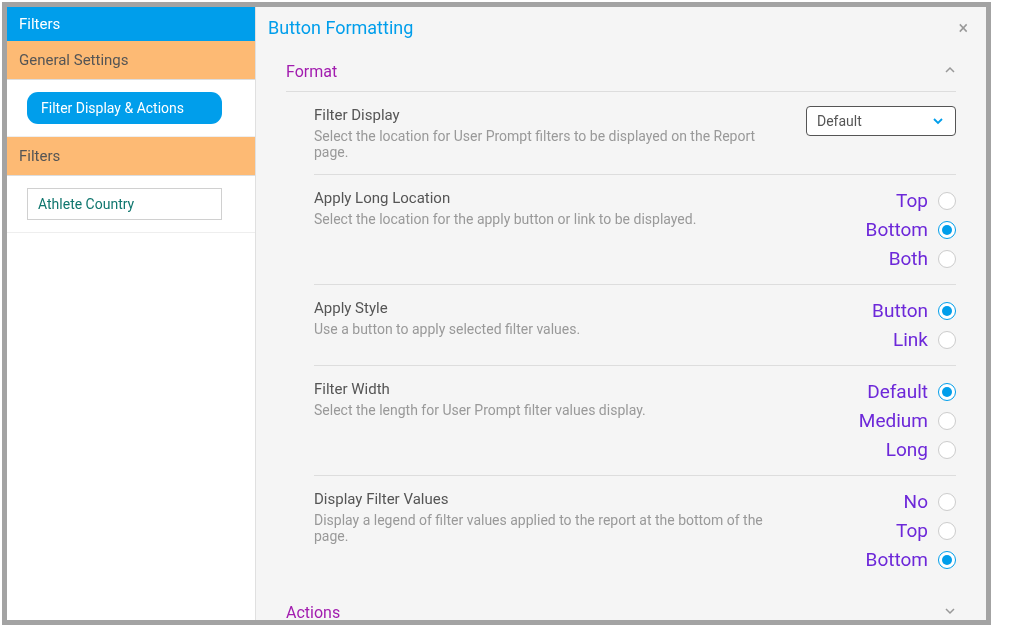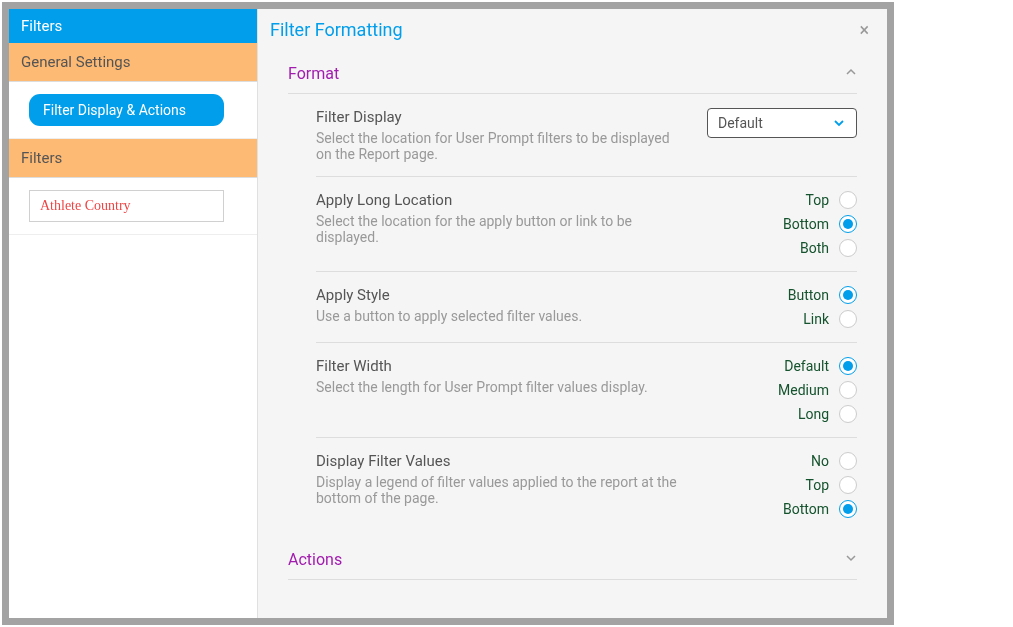--- a/index.html
+++ b/index.html
@@ -11,23 +11,23 @@
       font-family: -apple-system, BlinkMacSystemFont, "Segoe UI", Roboto, "Helvetica Neue", Arial, sans-serif;
       font-size: 14px;
       color: #333;
       background: #fff;
       width: 1013px;
       height: 627px;
       overflow: hidden;
     }
     .app {
       display: flex;
-      width: 892px;
+      width: 989px;
       height: 623px;
-      border: 7px solid #a3a3a3;
+      border: 5px solid #a3a3a3;
       position: relative;
       margin: 2px 0 16px 2px;
     }
     
     .sidebar {
       width: 249px;
       border-right: 1px solid #e0e0e0;
       background: #fff;
       display: flex;
       flex-direction: column;
@@ -55,27 +55,26 @@
       color: #fff;
       padding: 8px 14px;
       font-size: 14px;
       border-radius: 11px;
       display: inline-block;
       width: 195px;
       cursor: pointer;
     }
     .filter-box {
       border: 1px solid #d0d0d0;
-      color: #ef4444;
+      color: #0f766e;
       padding: 7px 10px;
       font-size: 14px;
       display: inline-block;
       width: 195px;
       background: #fff;
-      font-family: Liberation Serif, serif;
     }
     
     .main {
       flex: 1;
       background: #f5f5f5;
       padding: 0;
       overflow-y: auto;
       position: relative;
     }
     .main-header {
@@ -164,22 +163,22 @@
     .select-caret svg {
       display: block;
     }
     .radio-row {
       display: flex;
       align-items: center;
       gap: 10px;
       cursor: pointer;
     }
     .radio-label {
-      color: #14532d;
-      font-size: 14px;
+      color: #6d28d9;
+      font-size: 19px;
     }
     .radio {
       width: 18px;
       height: 18px;
       border-radius: 50%;
       border: 1px solid #ccc;
       background: #fff;
       display: inline-flex;
       align-items: center;
       justify-content: center;
@@ -211,21 +210,21 @@
       <div class="sidebar-item-active">Filter Display &amp; Actions</div>
     </div>
     <div class="sidebar-section">Filters</div>
     <div class="sidebar-item-wrap">
       <div class="filter-box">Athlete Country</div>
     </div>
   </div>
 
   <div class="main">
     <div class="main-header">
-      <div class="main-title">Filter Formatting</div>
+      <div class="main-title">Button Formatting</div>
       <div class="close-icon">×</div>
     </div>
 
     <div class="section">
       <div class="section-header">
         <div class="section-title">Format</div>
         <div class="chevron">
           <svg width="12" height="12" viewBox="0 0 12 12">
               <path d="M2 8 L6 4 L10 8" stroke="#999" stroke-width="1.5" fill="none"></path>
             </svg>

